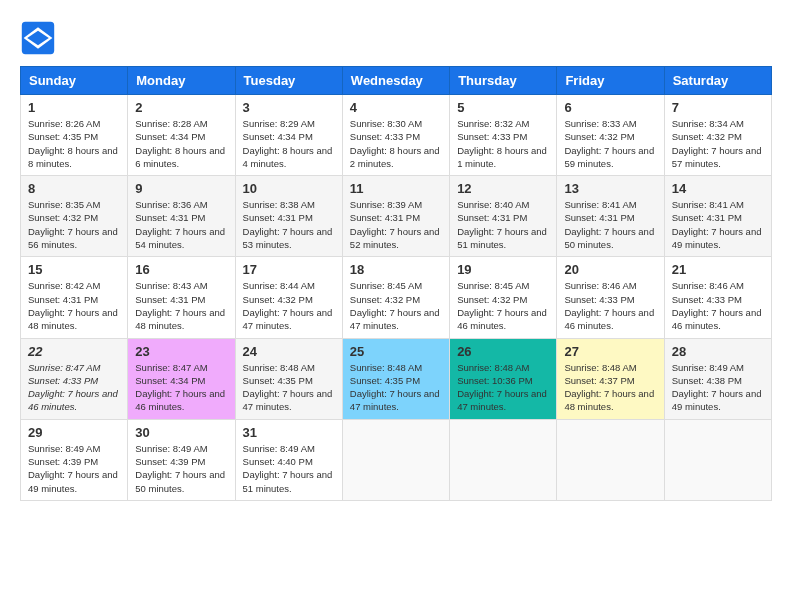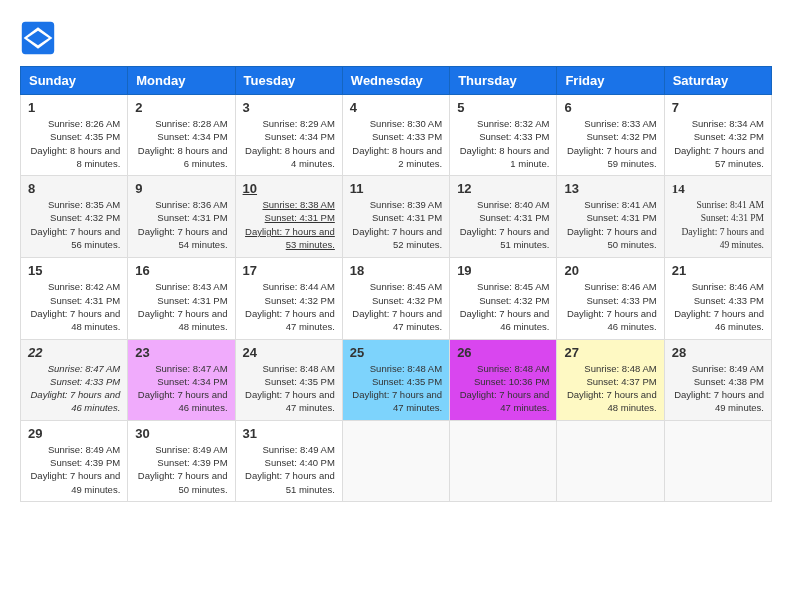--- a/index.html
+++ b/index.html
@@ -70,21 +70,20 @@
     .day-number {
       font-size: 13px;
       font-weight: bold;
       display: block;
       margin-bottom: 2px;
     }
     .day-info {
       font-size: 9.5px;
       line-height: 1.4;
       color: #333;
-      text-align: right;
     }
   </style>
 </head>
 <body>
 
 <div>
   <div class="header-section">
     <div class="logo">
       <svg class="logo-icon" viewBox="0 0 40 40">
         <rect x="2" y="2" width="36" height="36" rx="4" fill="#1a73e8"></rect>
@@ -183,21 +182,21 @@
         </div>
       </td>
           <td style="background: rgb(245, 245, 245);">
         <span class="day-number">9</span>
         <div class="day-info">
           <span>Sunrise: 8:36 AM</span><br>
           <span>Sunset: 4:31 PM</span><br>
           <span>Daylight: 7 hours and 54 minutes.</span>
         </div>
       </td>
-          <td style="background: rgb(245, 245, 245); text-decoration: underline;">
+          <td style="background: rgb(245, 245, 245);">
         <span class="day-number">10</span>
         <div class="day-info">
           <span>Sunrise: 8:38 AM</span><br>
           <span>Sunset: 4:31 PM</span><br>
           <span>Daylight: 7 hours and 53 minutes.</span>
         </div>
       </td>
           <td style="background: rgb(245, 245, 245); margin-top: 12px;">
         <span class="day-number">11</span>
         <div class="day-info">
@@ -215,21 +214,21 @@
         </div>
       </td>
           <td style="background: rgb(245, 245, 245);">
         <span class="day-number">13</span>
         <div class="day-info">
           <span>Sunrise: 8:41 AM</span><br>
           <span>Sunset: 4:31 PM</span><br>
           <span>Daylight: 7 hours and 50 minutes.</span>
         </div>
       </td>
-          <td style="background: rgb(245, 245, 245); font-family: Liberation Serif, serif;">
+          <td style="background: rgb(245, 245, 245);">
         <span class="day-number">14</span>
         <div class="day-info">
           <span>Sunrise: 8:41 AM</span><br>
           <span>Sunset: 4:31 PM</span><br>
           <span>Daylight: 7 hours and 49 minutes.</span>
         </div>
       </td>
         </tr>
         <tr>
           <td>
@@ -315,21 +314,21 @@
         </div>
       </td>
           <td style="background: #7dd3fc;">
         <span class="day-number">25</span>
         <div class="day-info">
           <span>Sunrise: 8:48 AM</span><br>
           <span>Sunset: 4:35 PM</span><br>
           <span>Daylight: 7 hours and 47 minutes.</span>
         </div>
       </td>
-          <td style="background: #d946ef;">
+          <td style="background: #14b8a6;">
         <span class="day-number">26</span>
         <div class="day-info">
           <span>Sunrise: 8:48 AM</span><br>
           <span>Sunset: 10:36 PM</span><br>
           <span>Daylight: 7 hours and 47 minutes.</span>
         </div>
       </td>
           <td style="background: #fef9c3;">
         <span class="day-number">27</span>
         <div class="day-info">

